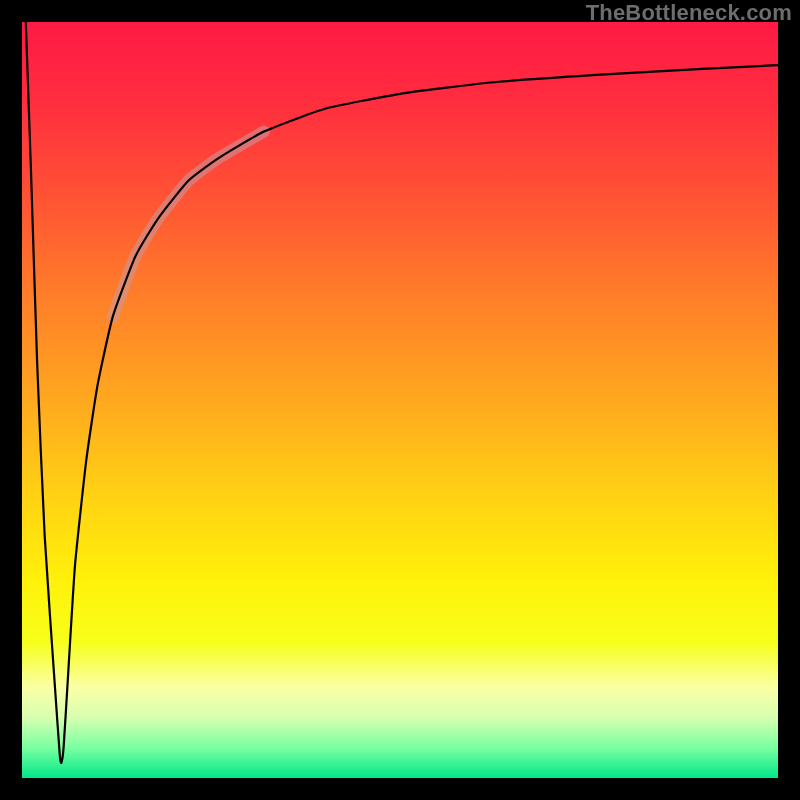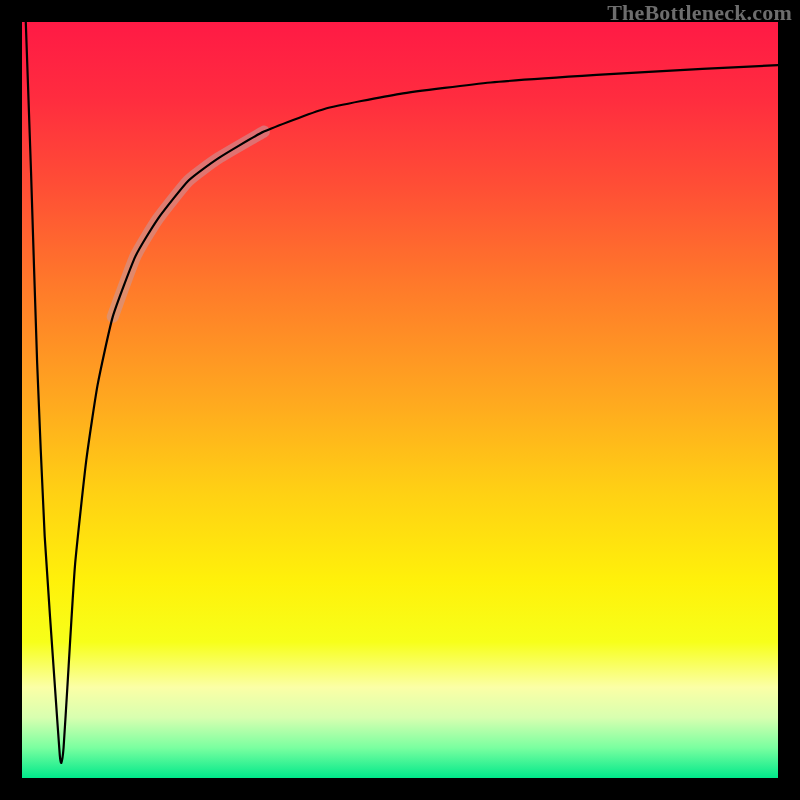--- a/index.html
+++ b/index.html
@@ -43,21 +43,21 @@
     position: absolute;
     left: 0;
     top: 0;
     width: 756px;
     height: 756px;
   }
   .attribution {
     position: absolute;
     top: 0px;
     right: 8px;
-    font-family: Liberation Serif, serif;
+    font-family: Liberation Sans, sans-serif;
     font-size: 22px;
     font-weight: 600;
     color: #6d6d6d;
     letter-spacing: 0.2px;
     user-select: none;
   }
 </style>
 </head>
 <body>
 

